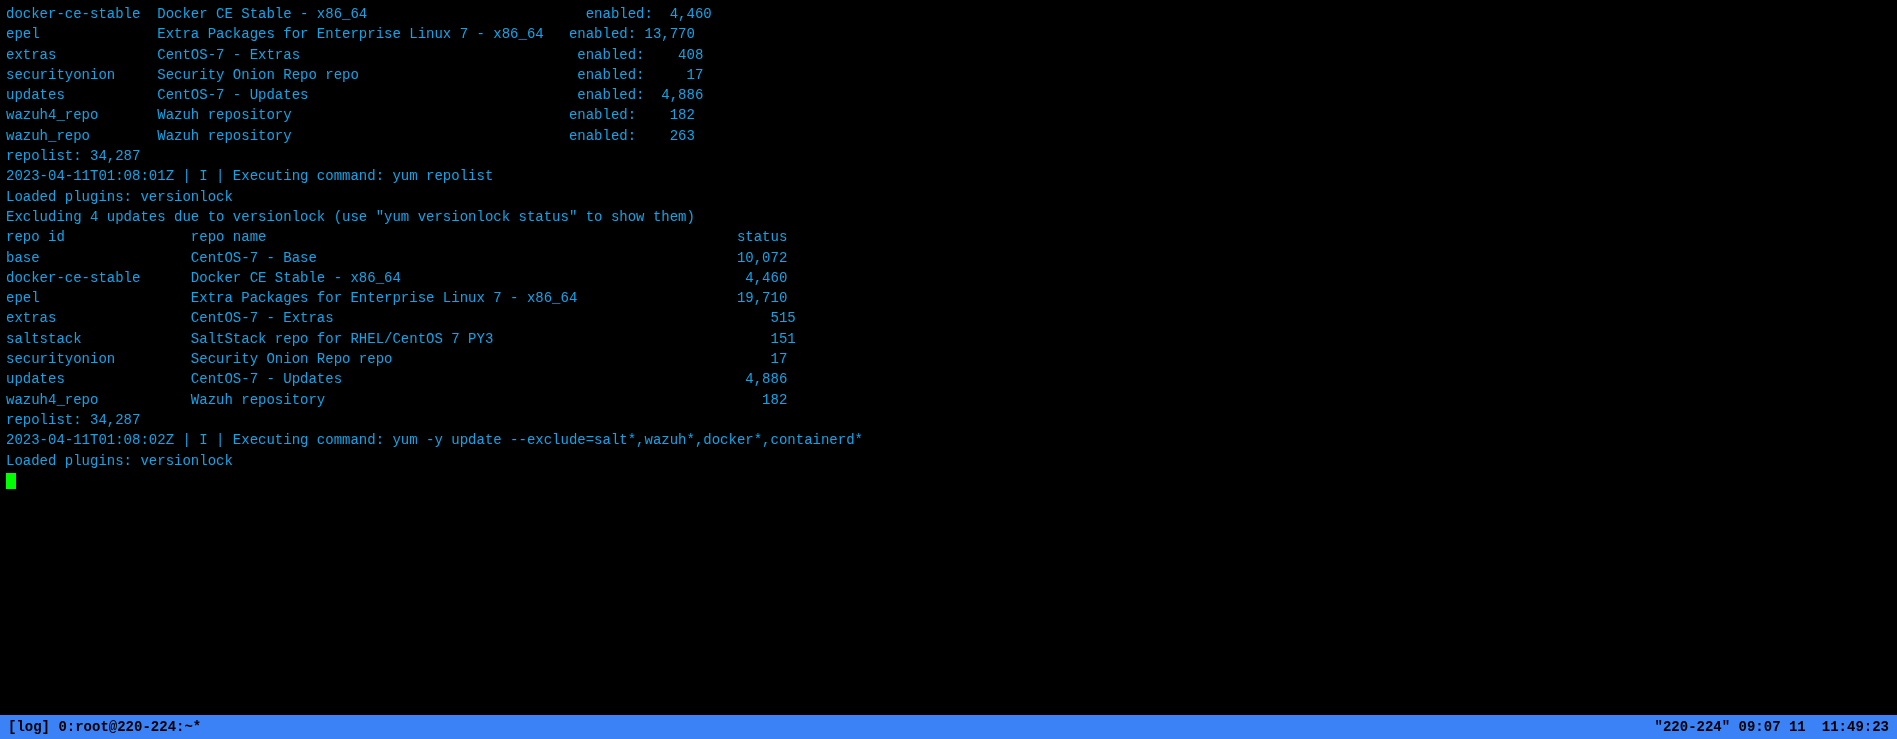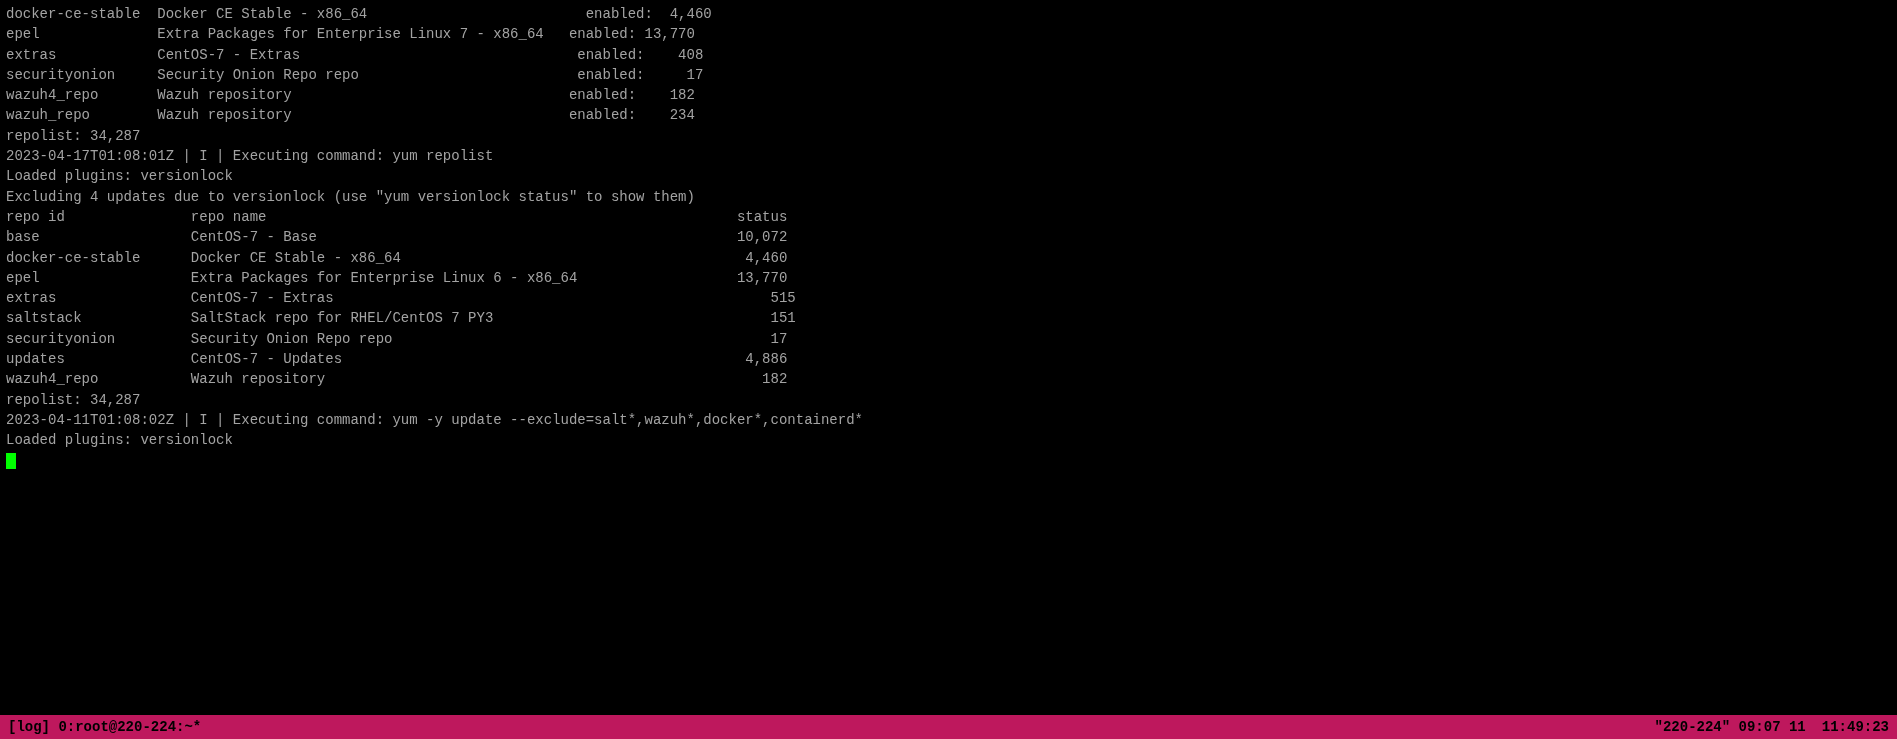--- a/index.html
+++ b/index.html
@@ -24,29 +24,29 @@
       flex: 1;
       background-color: #000000;
       padding: 4px 6px;
       overflow: hidden;
       line-height: 1.45;
     }
 
     .terminal-line {
       white-space: pre;
       display: block;
-      color: #a3a3a3;
+      color: #0ea5e9;
     }
 
     .terminal-line.green {
       color: #00ff00;
     }
 
     #status-bar {
-      background-color: #be185d;
+      background-color: #3b82f6;
       color: #000000;
       font-family: 'Courier New', Courier, monospace;
       font-size: 14px;
       font-weight: bold;
       display: flex;
       justify-content: space-between;
       align-items: center;
       padding: 2px 8px;
       height: 24px;
       flex-shrink: 0;
@@ -73,30 +73,31 @@
     }
   </style>
 </head>
 <body>
 
 <div id="terminal-body">
     <span class="terminal-line">docker-ce-stable  Docker CE Stable - x86_64                          enabled:  4,460</span>
 <span class="terminal-line">epel              Extra Packages for Enterprise Linux 7 - x86_64   enabled: 13,770</span>
 <span class="terminal-line">extras            CentOS-7 - Extras                                 enabled:    408</span>
 <span class="terminal-line">securityonion     Security Onion Repo repo                          enabled:     17</span>
+<span class="terminal-line">updates           CentOS-7 - Updates                                enabled:  4,886</span>
 <span class="terminal-line">wazuh4_repo       Wazuh repository                                 enabled:    182</span>
-<span class="terminal-line">wazuh_repo        Wazuh repository                                 enabled:    234</span>
+<span class="terminal-line">wazuh_repo        Wazuh repository                                 enabled:    263</span>
 <span class="terminal-line">repolist: 34,287</span>
-<span class="terminal-line">2023-04-17T01:08:01Z | I | Executing command: yum repolist</span>
+<span class="terminal-line">2023-04-11T01:08:01Z | I | Executing command: yum repolist</span>
 <span class="terminal-line">Loaded plugins: versionlock</span>
 <span class="terminal-line">Excluding 4 updates due to versionlock (use "yum versionlock status" to show them)</span>
 <span class="terminal-line">repo id               repo name                                                        status</span>
 <span class="terminal-line">base                  CentOS-7 - Base                                                  10,072</span>
 <span class="terminal-line">docker-ce-stable      Docker CE Stable - x86_64                                         4,460</span>
-<span class="terminal-line">epel                  Extra Packages for Enterprise Linux 6 - x86_64                   13,770</span>
+<span class="terminal-line">epel                  Extra Packages for Enterprise Linux 7 - x86_64                   19,710</span>
 <span class="terminal-line">extras                CentOS-7 - Extras                                                    515</span>
 <span class="terminal-line">saltstack             SaltStack repo for RHEL/CentOS 7 PY3                                 151</span>
 <span class="terminal-line">securityonion         Security Onion Repo repo                                             17</span>
 <span class="terminal-line">updates               CentOS-7 - Updates                                                4,886</span>
 <span class="terminal-line">wazuh4_repo           Wazuh repository                                                    182</span>
 <span class="terminal-line">repolist: 34,287</span>
 <span class="terminal-line">2023-04-11T01:08:02Z | I | Executing command: yum -y update --exclude=salt*,wazuh*,docker*,containerd*</span>
 <span class="terminal-line">Loaded plugins: versionlock</span>
 <span class="terminal-line green"><span class="cursor-block"></span></span>
   </div>

